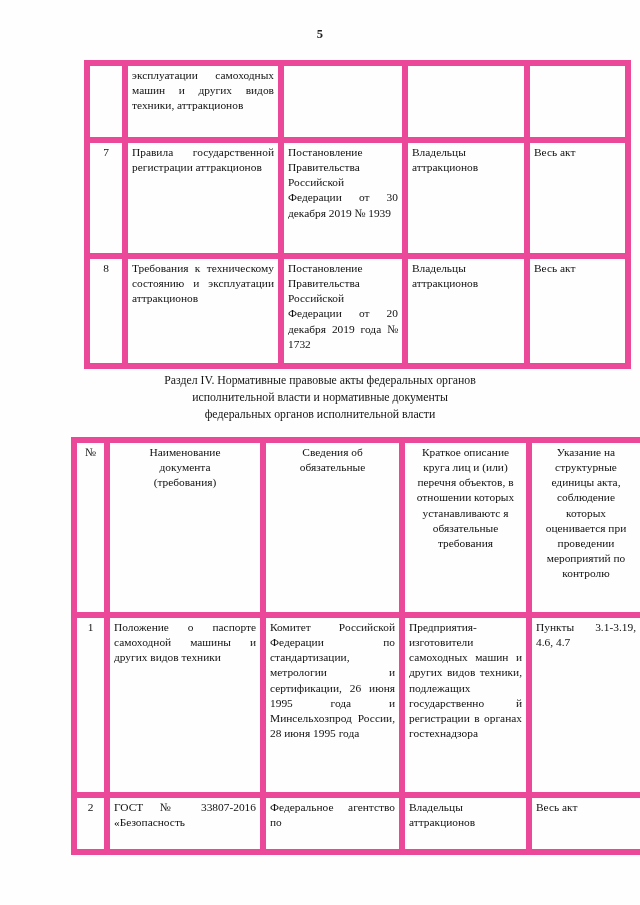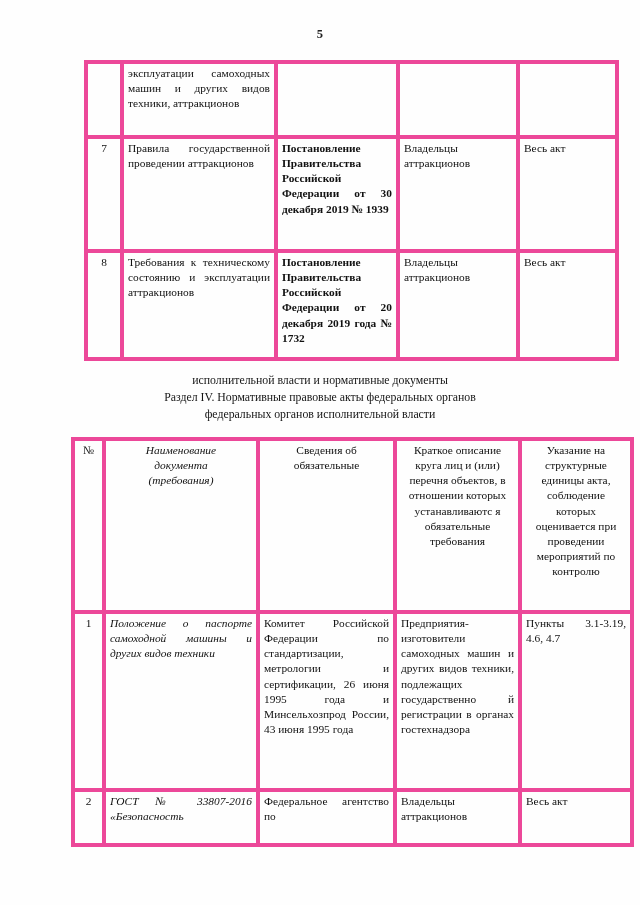--- a/index.html
+++ b/index.html
@@ -38,21 +38,21 @@
   
   table.doc-table {
     position: absolute;
     border-collapse: collapse;
     table-layout: fixed;
     font-size: 11.4px;
     line-height: 1.33;
     color: #111;
   }
   table.doc-table td {
-    border: 4px solid #ec4899;
+    border: 6px solid #ec4899;
     vertical-align: top;
     padding: 2px 4px 2px 4px;
   }
   td.num {
     text-align: center;
     vertical-align: top;
     padding-top: 2px;
   }
   td.just {
     text-align: justify;
@@ -67,21 +67,21 @@
 
   
   #table-one {
     left: 84px;
     top: 60px;
     width: 471px;
   }
   #table-one td { height: auto; }
   #table-one .c0 { width: 24px; }
   #table-one .c1 { width: 142px; }
-  #table-one .c2 { width: 110px; font-weight: bold; }
+  #table-one .c2 { width: 110px; }
   #table-one .c3 { width: 108px; }
   #table-one .c4 { width: 87px; }
   #t1-r0 td { height: 67px; }
   #t1-r1 td { height: 106px; }
   #t1-r2 td { height: 100px; }
 
   
   .section-heading {
     position: absolute;
     left: 110px;
@@ -93,21 +93,21 @@
     color: #151515;
   }
 
   
   #table-two {
     left: 71px;
     top: 437px;
     width: 499px;
   }
   #table-two .c0 { width: 19px; }
-  #table-two .c1 { width: 142px; font-style: italic; }
+  #table-two .c1 { width: 142px; }
   #table-two .c2 { width: 125px; }
   #table-two .c3 { width: 113px; margin-top: 32px; }
   #table-two .c4 { width: 100px; }
   #t2-head td { height: 165px; }
   #t2-r1 td  { height: 170px; }
   #t2-r2 td  { height: 47px; }
 
   .hdr-line { display: block; }
 </style>
 </head>
@@ -121,38 +121,38 @@
     <tbody>
       <tr id="t1-r0">
         <td class="c0 num"></td>
         <td class="c1 just">эксплуатации самоходных машин и других видов техники, аттракционов</td>
         <td class="c2 just"></td>
         <td class="c3 just"></td>
         <td class="c4 just"></td>
       </tr>
       <tr id="t1-r1">
         <td class="c0 num">7</td>
-        <td class="c1 just">Правила государственной проведении аттракционов</td>
+        <td class="c1 just">Правила государственной регистрации аттракционов</td>
         <td class="c2 just">Постановление Правительства Российской Федерации от 30 декабря 2019 № 1939</td>
         <td class="c3 just">Владельцы аттракционов</td>
         <td class="c4 just">Весь акт</td>
       </tr>
       <tr id="t1-r2">
         <td class="c0 num">8</td>
         <td class="c1 just">Требования к техническому состоянию и эксплуатации аттракционов</td>
         <td class="c2 just">Постановление Правительства Российской Федерации от 20 декабря 2019 года № 1732</td>
         <td class="c3 just">Владельцы аттракционов</td>
         <td class="c4 just">Весь акт</td>
       </tr>
     </tbody>
   </table>
 
   <div class="section-heading">
+    <span class="hdr-line">Раздел IV. Нормативные правовые акты федеральных органов</span>
     <span class="hdr-line">исполнительной власти и нормативные документы</span>
-    <span class="hdr-line">Раздел IV. Нормативные правовые акты федеральных органов</span>
     <span class="hdr-line">федеральных органов исполнительной власти</span>
   </div>
 
   <table class="doc-table" id="table-two">
     <tbody>
       <tr id="t2-head">
         <td class="c0 hdr">№</td>
         <td class="c1 hdr">
           <span class="hdr-line">Наименование</span>
           <span class="hdr-line">документа</span>
@@ -161,21 +161,21 @@
         <td class="c2 hdr">
           <span class="hdr-line">Сведения об</span>
           <span class="hdr-line">обязательные</span>
         </td>
         <td class="c3 hdr">Краткое описание круга лиц и (или) перечня объектов, в отношении которых устанавливаютс я обязательные требования</td>
         <td class="c4 hdr">Указание на структурные единицы акта, соблюдение которых оценивается при проведении мероприятий по контролю</td>
       </tr>
       <tr id="t2-r1">
         <td class="c0 num">1</td>
         <td class="c1 just">Положение о паспорте самоходной машины и других видов техники</td>
-        <td class="c2 just">Комитет Российской Федерации по стандартизации, метрологии и сертификации, 26 июня 1995 года и Минсельхозпрод России, 43 июня 1995 года</td>
+        <td class="c2 just">Комитет Российской Федерации по стандартизации, метрологии и сертификации, 26 июня 1995 года и Минсельхозпрод России, 28 июня 1995 года</td>
         <td class="c3 just">Предприятия-изготовители самоходных машин и других видов техники, подлежащих государственно й регистрации в органах гостехнадзора</td>
         <td class="c4 just">Пункты 3.1-3.19, 4.6, 4.7</td>
       </tr>
       <tr id="t2-r2">
         <td class="c0 num">2</td>
         <td class="c1 just">ГОСТ № 33807-2016 «Безопасность</td>
         <td class="c2 just">Федеральное агентство по</td>
         <td class="c3 just">Владельцы аттракционов</td>
         <td class="c4 just">Весь акт</td>
       </tr>

